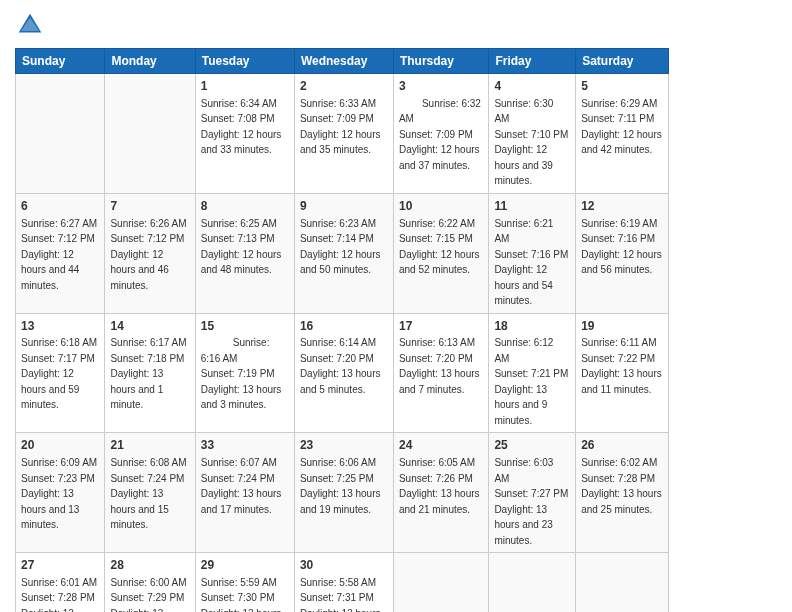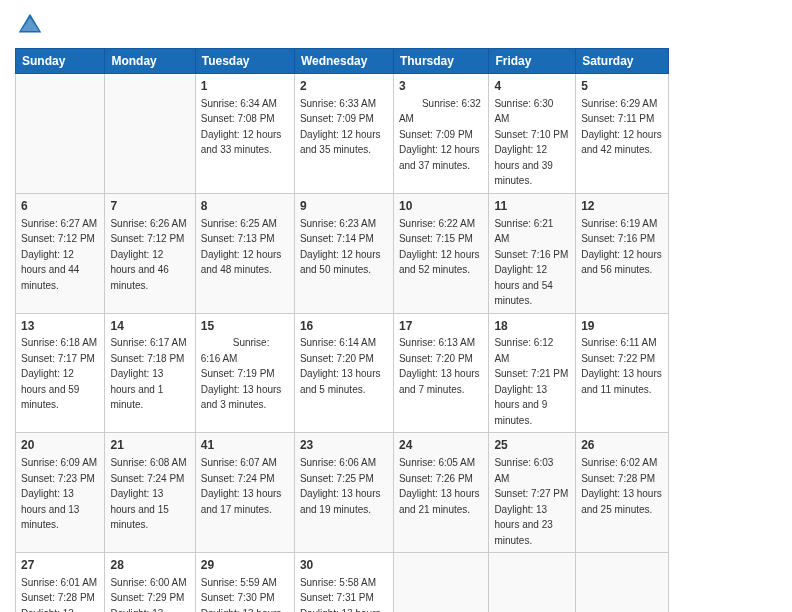--- a/index.html
+++ b/index.html
@@ -202,21 +202,21 @@
 Sunset: 7:22 PM
 Daylight: 13 hours and 11 minutes.</span></td>
         </tr>
         <tr>
           <td><span class="day-num">20</span><span class="day-info" style="white-space: pre-line;">Sunrise: 6:09 AM
 Sunset: 7:23 PM
 Daylight: 13 hours and 13 minutes.</span></td>
           <td><span class="day-num">21</span><span class="day-info" style="white-space: pre-line;">Sunrise: 6:08 AM
 Sunset: 7:24 PM
 Daylight: 13 hours and 15 minutes.</span></td>
-          <td><span class="day-num">41</span><span class="day-info" style="white-space: pre-line; text-align: center;">Sunrise: 6:07 AM
+          <td><span class="day-num">33</span><span class="day-info" style="white-space: pre-line; text-align: center;">Sunrise: 6:07 AM
 Sunset: 7:24 PM
 Daylight: 13 hours and 17 minutes.</span></td>
           <td><span class="day-num">23</span><span class="day-info" style="white-space: pre-line;">Sunrise: 6:06 AM
 Sunset: 7:25 PM
 Daylight: 13 hours and 19 minutes.</span></td>
           <td><span class="day-num">24</span><span class="day-info" style="white-space: pre-line;">Sunrise: 6:05 AM
 Sunset: 7:26 PM
 Daylight: 13 hours and 21 minutes.</span></td>
           <td><span class="day-num">25</span><span class="day-info" style="white-space: pre-line;">Sunrise: 6:03 AM
 Sunset: 7:27 PM

